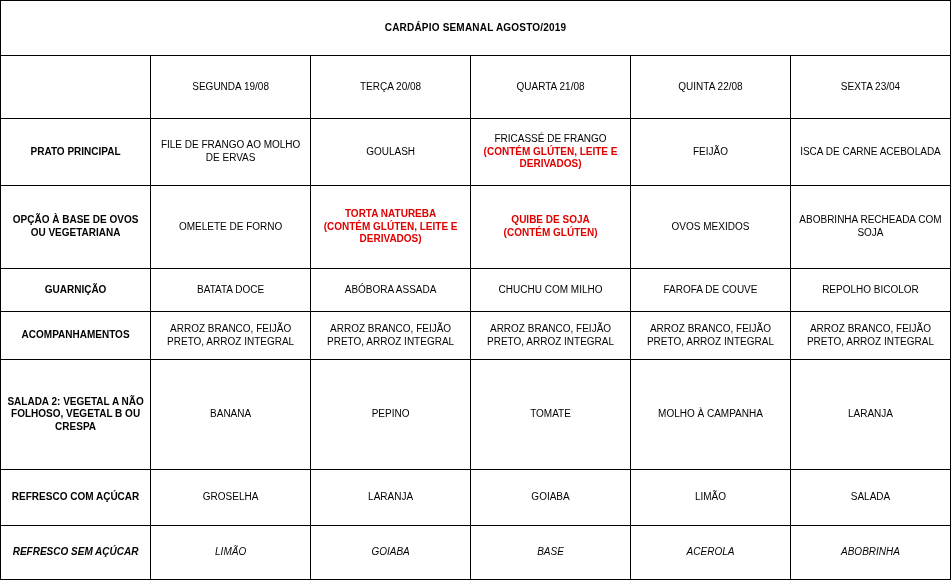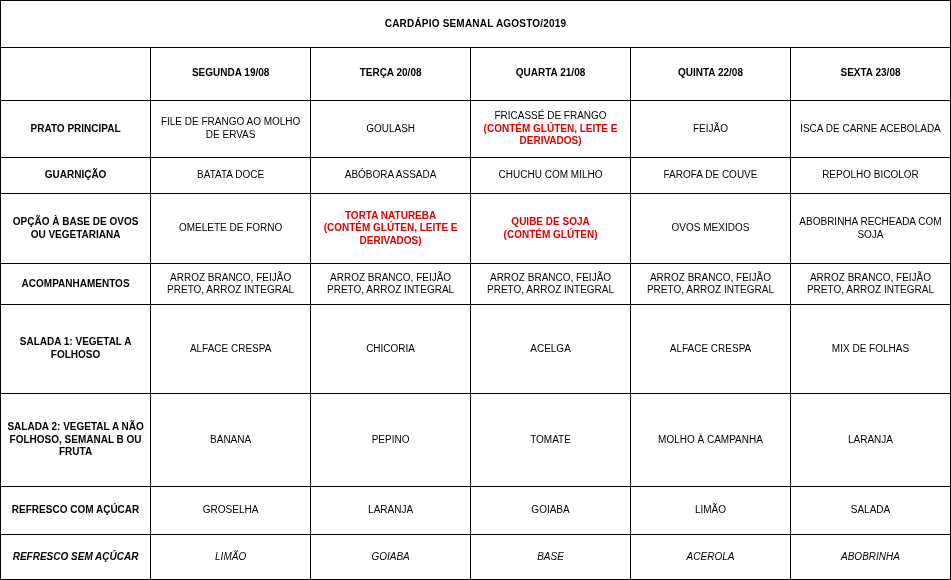--- a/index.html
+++ b/index.html
@@ -40,21 +40,21 @@
     letter-spacing: 0.2px;
     height: 34px;
   }
   .daycol {
     width: 147px;
   }
   .rowlabel-col {
     width: 138px;
   }
   .day-head {
-    font-weight: bold;
+    font-weight: normal;
     font-size: 12px;
     height: 40px;
   }
   .row-label {
     font-weight: bold;
     font-size: 11.5px;
     line-height: 1.35;
   }
   .cell-main {
     display: block;
@@ -88,21 +88,21 @@
     <tbody>
       <tr>
         <td class="title-cell" colspan="6">CARDÁPIO SEMANAL AGOSTO/2019</td>
       </tr>
       <tr>
         <td class="day-head blank-head"></td>
         <td class="day-head">SEGUNDA  19/08</td>
         <td class="day-head">TERÇA 20/08</td>
         <td class="day-head">QUARTA 21/08</td>
         <td class="day-head">QUINTA 22/08</td>
-        <td class="day-head">SEXTA 23/08</td>
+        <td class="day-head">SEXTA 23/04</td>
       </tr>
 
     <tr style="height: 50px;">
           <td class="row-label">PRATO PRINCIPAL</td>
           <td>
             <span class="cell-main">FILE DE FRANGO AO MOLHO DE ERVAS</span>
           </td>
           <td>
             <span class="cell-main">GOULASH</span>
           </td>
@@ -110,96 +110,78 @@
             <span class="cell-main">FRICASSÉ DE FRANGO</span>
             <span class="warn">(CONTÉM GLÚTEN, LEITE E DERIVADOS)</span>
           </td>
           <td>
             <span class="cell-main">FEIJÃO</span>
           </td>
           <td>
             <span class="cell-main">ISCA DE CARNE ACEBOLADA</span>
           </td>
         </tr>
+        <tr style="height: 62px;">
+          <td class="row-label">OPÇÃO À BASE DE OVOS OU VEGETARIANA</td>
+          <td>
+            <span class="cell-main">OMELETE DE FORNO</span>
+          </td>
+          <td>
+            <span class="cell-main cell-red">TORTA NATUREBA</span>
+            <span class="warn">(CONTÉM GLÚTEN, LEITE E DERIVADOS)</span>
+          </td>
+          <td>
+            <span class="cell-main cell-red">QUIBE DE SOJA</span>
+            <span class="warn">(CONTÉM GLÚTEN)</span>
+          </td>
+          <td>
+            <span class="cell-main">OVOS MEXIDOS</span>
+          </td>
+          <td>
+            <span class="cell-main">ABOBRINHA RECHEADA COM SOJA</span>
+          </td>
+        </tr>
         <tr style="height: 32px;">
           <td class="row-label">GUARNIÇÃO</td>
           <td>
             <span class="cell-main">BATATA DOCE</span>
           </td>
           <td>
             <span class="cell-main">ABÓBORA ASSADA</span>
           </td>
           <td>
             <span class="cell-main">CHUCHU COM MILHO</span>
           </td>
           <td>
             <span class="cell-main">FAROFA DE COUVE</span>
           </td>
           <td>
             <span class="cell-main">REPOLHO BICOLOR</span>
           </td>
         </tr>
-        <tr style="height: 62px;">
-          <td class="row-label">OPÇÃO À BASE DE OVOS OU VEGETARIANA</td>
-          <td>
-            <span class="cell-main">OMELETE DE FORNO</span>
-          </td>
-          <td>
-            <span class="cell-main cell-red">TORTA NATUREBA</span>
-            <span class="warn">(CONTÉM GLÚTEN, LEITE E DERIVADOS)</span>
-          </td>
-          <td>
-            <span class="cell-main cell-red">QUIBE DE SOJA</span>
-            <span class="warn">(CONTÉM GLÚTEN)</span>
-          </td>
-          <td>
-            <span class="cell-main">OVOS MEXIDOS</span>
-          </td>
-          <td>
-            <span class="cell-main">ABOBRINHA RECHEADA COM SOJA</span>
-          </td>
-        </tr>
         <tr style="height: 36px;">
           <td class="row-label">ACOMPANHAMENTOS</td>
           <td>
             <span class="cell-main">ARROZ BRANCO, FEIJÃO PRETO, ARROZ INTEGRAL</span>
           </td>
           <td>
             <span class="cell-main">ARROZ BRANCO, FEIJÃO PRETO, ARROZ INTEGRAL</span>
           </td>
           <td>
             <span class="cell-main">ARROZ BRANCO, FEIJÃO PRETO, ARROZ INTEGRAL</span>
           </td>
           <td>
             <span class="cell-main">ARROZ BRANCO, FEIJÃO PRETO, ARROZ INTEGRAL</span>
           </td>
           <td>
             <span class="cell-main">ARROZ BRANCO, FEIJÃO PRETO, ARROZ INTEGRAL</span>
           </td>
         </tr>
-        <tr style="height: 78px;">
-          <td class="row-label">SALADA 1: VEGETAL A FOLHOSO</td>
-          <td>
-            <span class="cell-main">ALFACE CRESPA</span>
-          </td>
-          <td>
-            <span class="cell-main">CHICORIA</span>
-          </td>
-          <td>
-            <span class="cell-main">ACELGA</span>
-          </td>
-          <td>
-            <span class="cell-main">ALFACE CRESPA</span>
-          </td>
-          <td>
-            <span class="cell-main">MIX DE FOLHAS</span>
-          </td>
-        </tr>
         <tr style="height: 82px;">
-          <td class="row-label">SALADA 2: VEGETAL A NÃO FOLHOSO, SEMANAL B OU FRUTA</td>
+          <td class="row-label">SALADA 2: VEGETAL A NÃO FOLHOSO, VEGETAL B OU CRESPA</td>
           <td>
             <span class="cell-main">BANANA</span>
           </td>
           <td>
             <span class="cell-main">PEPINO</span>
           </td>
           <td>
             <span class="cell-main">TOMATE</span>
           </td>
           <td>

